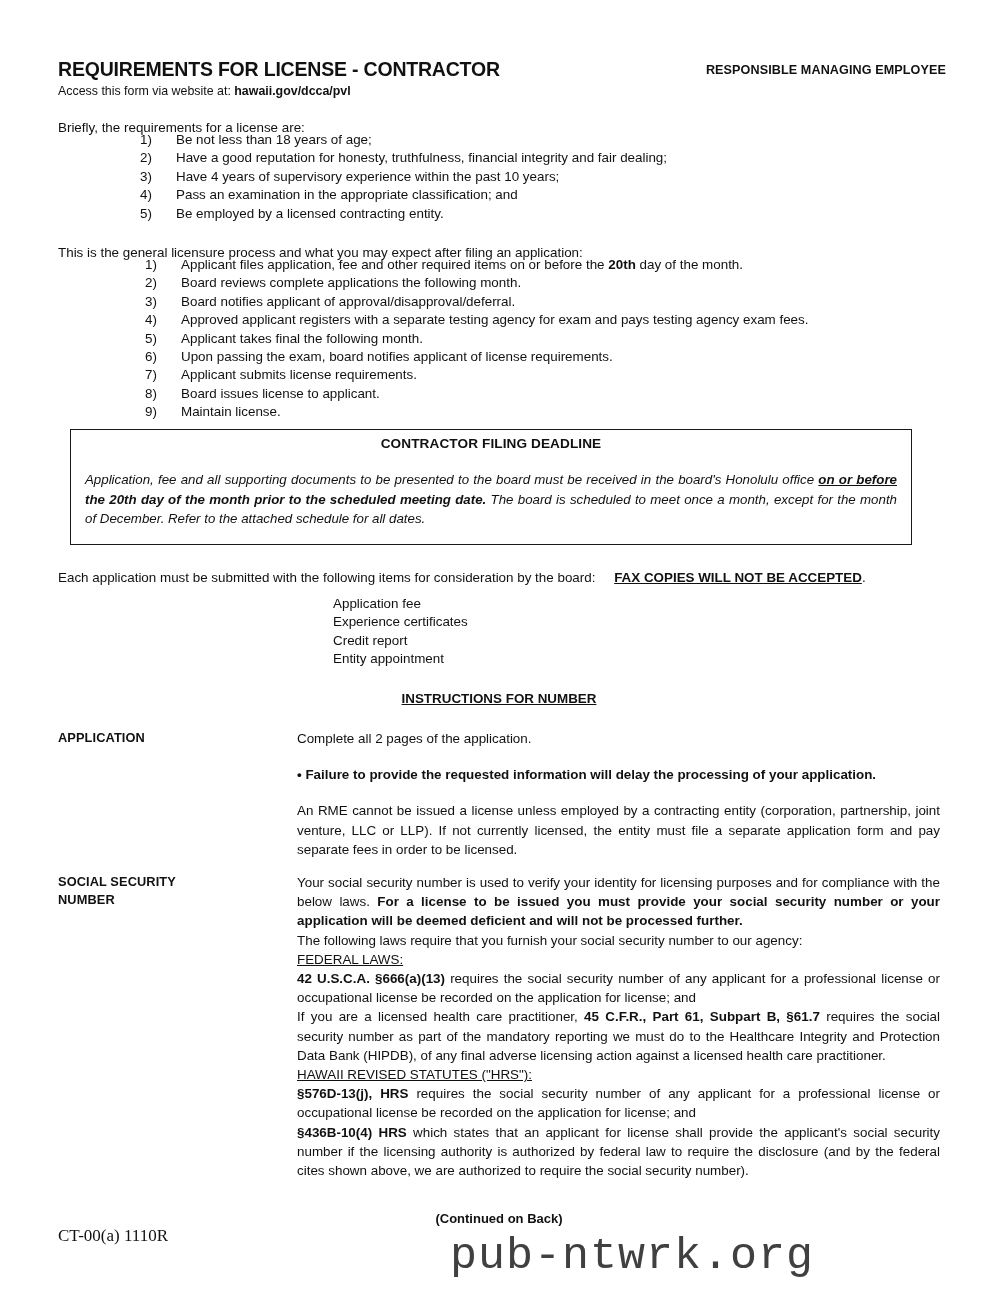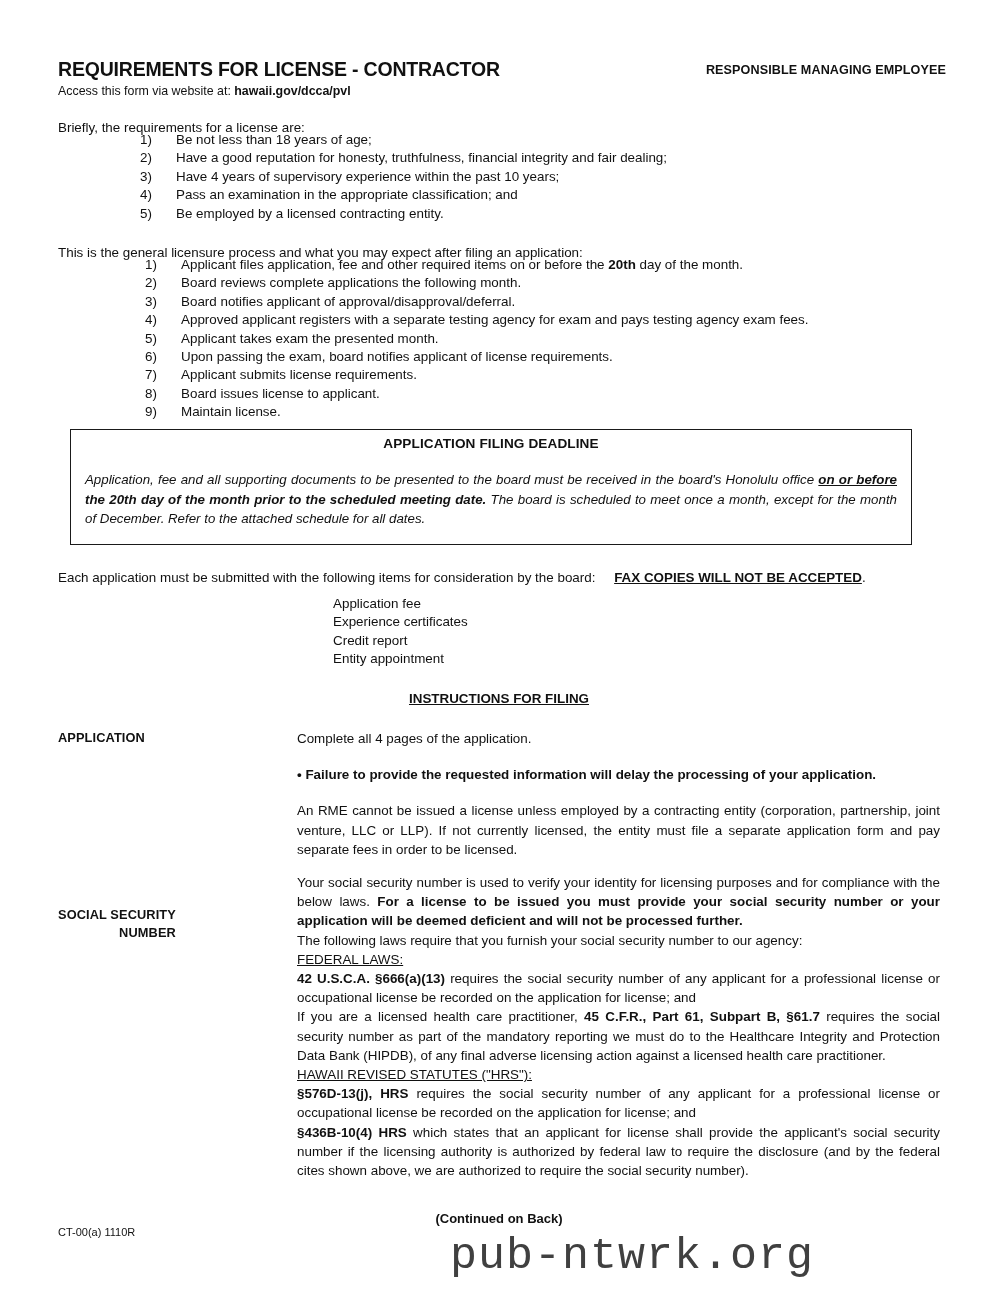--- a/index.html
+++ b/index.html
@@ -167,21 +167,22 @@
     top: 1211px;
     width: 998px;
     text-align: center;
     font-size: 13px;
     font-weight: bold;
   }
   .formno {
     position: absolute;
     left: 58px;
     top: 1226px;
-    font-size: 11px;
+    font-size: 17px;
+    font-family: Liberation Serif, serif;
   }
   .watermark {
     position: absolute;
     right: 14px;
     bottom: 10px;
     font-family: "Liberation Mono", "DejaVu Sans Mono", monospace;
     font-size: 45px;
     color: #404040;
     letter-spacing: 1px;
     white-space: nowrap;
@@ -238,73 +239,73 @@
       <div class="row">
         <span class="num">3)</span>
         <span class="txt"><span>Board notifies applicant of approval/disapproval/deferral.</span><b></b><span></span></span>
       </div>
       <div class="row">
         <span class="num">4)</span>
         <span class="txt"><span>Approved applicant registers with a separate testing agency for exam and pays testing agency exam fees.</span><b></b><span></span></span>
       </div>
       <div class="row">
         <span class="num">5)</span>
-        <span class="txt"><span>Applicant takes exam the presented month.</span><b></b><span></span></span>
+        <span class="txt"><span>Applicant takes final the following month.</span><b></b><span></span></span>
       </div>
       <div class="row">
         <span class="num">6)</span>
         <span class="txt"><span>Upon passing the exam, board notifies applicant of license requirements.</span><b></b><span></span></span>
       </div>
       <div class="row">
         <span class="num">7)</span>
         <span class="txt"><span>Applicant submits license requirements.</span><b></b><span></span></span>
       </div>
       <div class="row">
         <span class="num">8)</span>
         <span class="txt"><span>Board issues license to applicant.</span><b></b><span></span></span>
       </div>
       <div class="row">
         <span class="num">9)</span>
         <span class="txt"><span>Maintain license.</span><b></b><span></span></span>
       </div>
     </div>
 
   <div class="box">
-    <div class="box-title">APPLICATION FILING DEADLINE</div>
+    <div class="box-title">CONTRACTOR FILING DEADLINE</div>
     <div class="box-body">
       <span>Application, fee and all supporting documents to be presented to the board must be received in the board's Honolulu office </span><span class="bu">on or before</span><span> </span><span class="bb">the 20th day of the month prior to the scheduled meeting date.</span><span>  The board is scheduled to meet once a month, except for the month of December.  Refer to the attached schedule for all dates.</span>
     </div>
   </div>
 
   <div class="eachapp">
     <span>Each application must be submitted with the following items for consideration by the board:  </span><span class="caps">FAX COPIES WILL NOT BE ACCEPTED</span><span>.</span>
   </div>
   <div class="itemlist" id="item-list">
       <div>Application fee</div>
       <div>Experience certificates</div>
       <div>Credit report</div>
       <div>Entity appointment</div>
     </div>
 
   <div class="instr">
-    <span>INSTRUCTIONS FOR FILING</span>
+    <span>INSTRUCTIONS FOR NUMBER</span>
   </div>
 
   <div class="sect-label" style="top:729px;">
     <div>APPLICATION</div>
   </div>
   <div class="sect-body" style="top:729px;">
-    <p class="just">Complete all 4 pages of the application.</p>
+    <p class="just">Complete all 2 pages of the application.</p>
     <div class="gap"></div>
     <p class="bullet just">• Failure to provide the requested information will delay the processing of your application.</p>
     <div class="gap"></div>
     <p class="just">An RME cannot be issued a license unless employed by a contracting entity (corporation, partnership, joint venture, LLC or LLP).  If not currently licensed, the entity must file a separate application form and pay separate fees in order to be licensed.</p>
   </div>
 
-  <div class="sect-label" style="top:906px;text-align:right;">
+  <div class="sect-label" style="top:873px;">
     <div>SOCIAL SECURITY</div>
     <div>NUMBER</div>
   </div>
   <div class="sect-body" style="top:873px;">
     <p class="just"><span>Your social security number is used to verify your identity for licensing purposes and for compliance with the below laws.  </span><b>For a license to be issued you must provide your social security number or your application will be deemed deficient and will not be processed further.</b></p>
     <p>The following laws require that you furnish your social security number to our agency:</p>
     <p><span class="u">FEDERAL LAWS:</span></p>
     <p class="just"><b>42 U.S.C.A. §666(a)(13)</b><span> requires the social security number of any applicant for a professional license or occupational license be recorded on the application for license; and</span></p>
     <p class="just"><span>If you are a licensed health care practitioner, </span><b>45 C.F.R., Part 61, Subpart B, §61.7</b><span> requires the social security number as part of the mandatory reporting we must do to the Healthcare Integrity and Protection Data Bank (HIPDB), of any final adverse licensing action against a licensed health care practitioner.</span></p>
     <p><span class="u">HAWAII REVISED STATUTES ("HRS"):</span></p>

